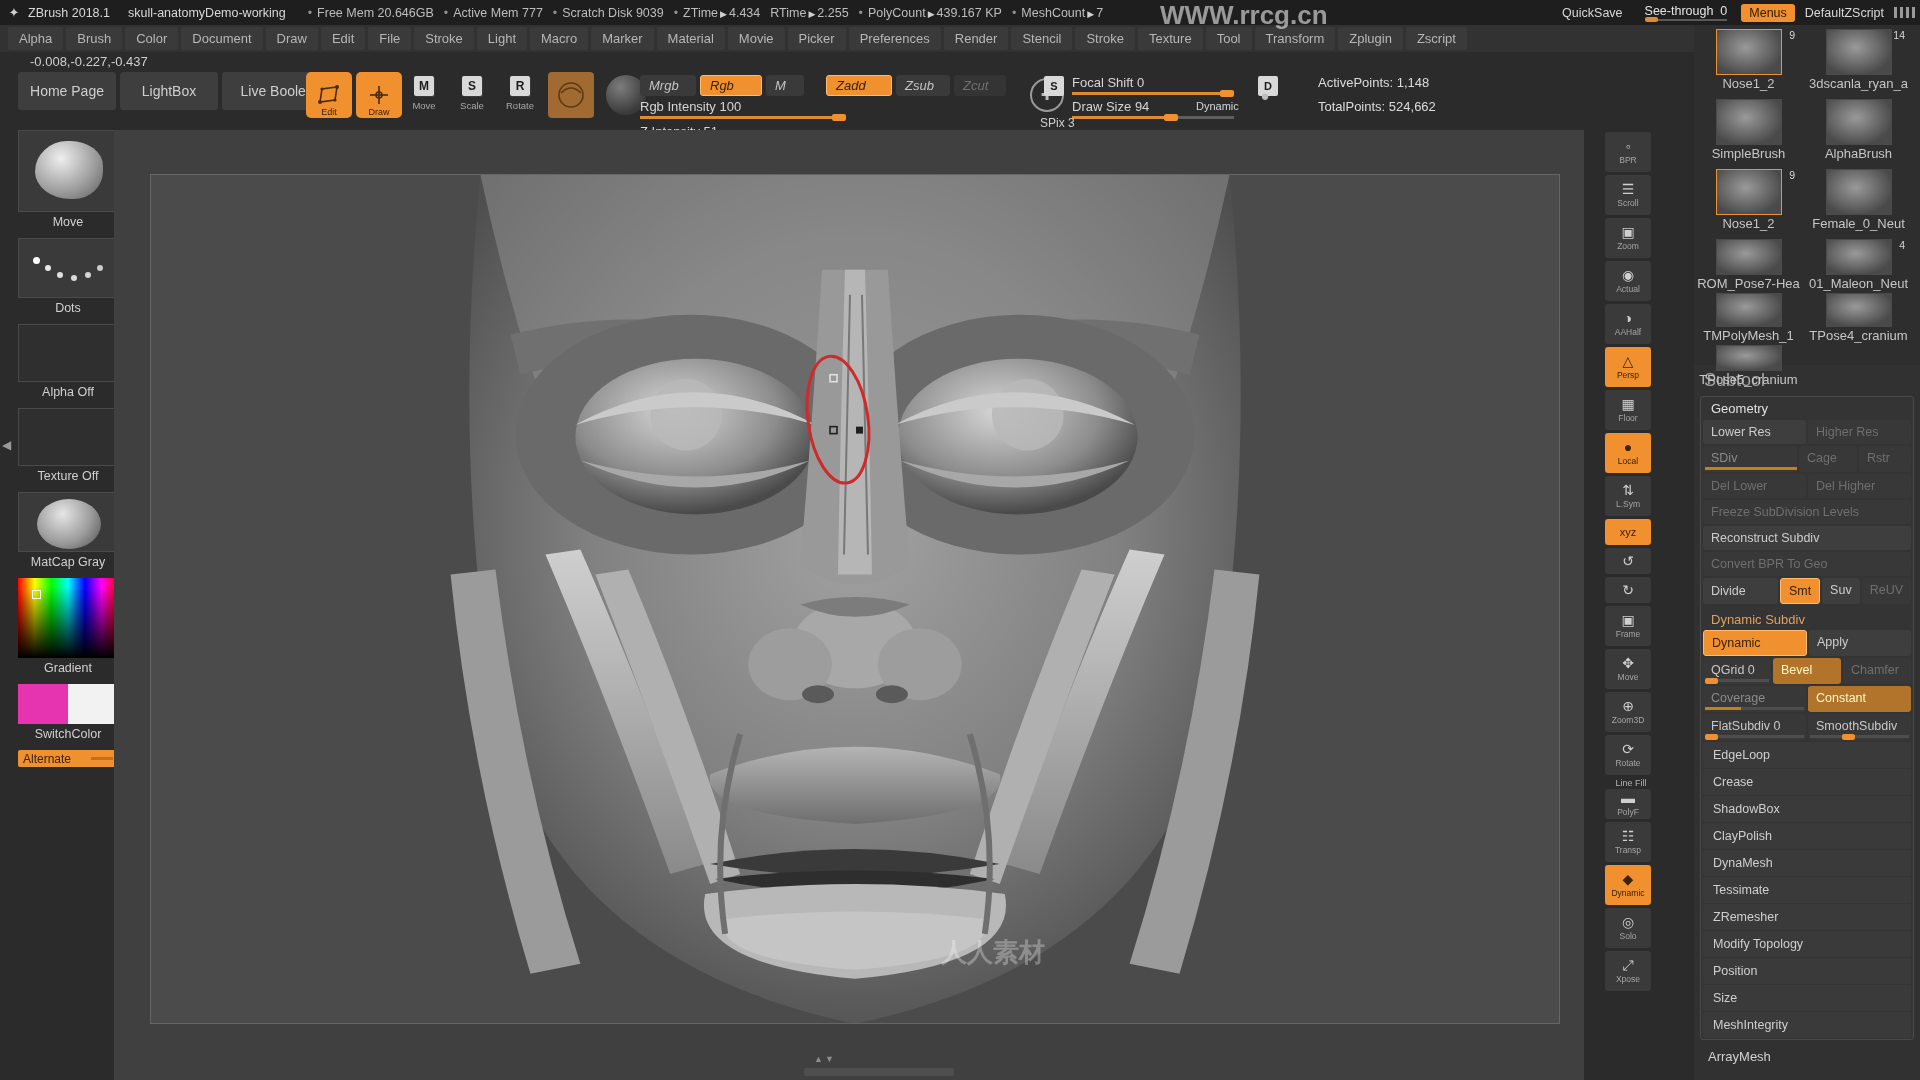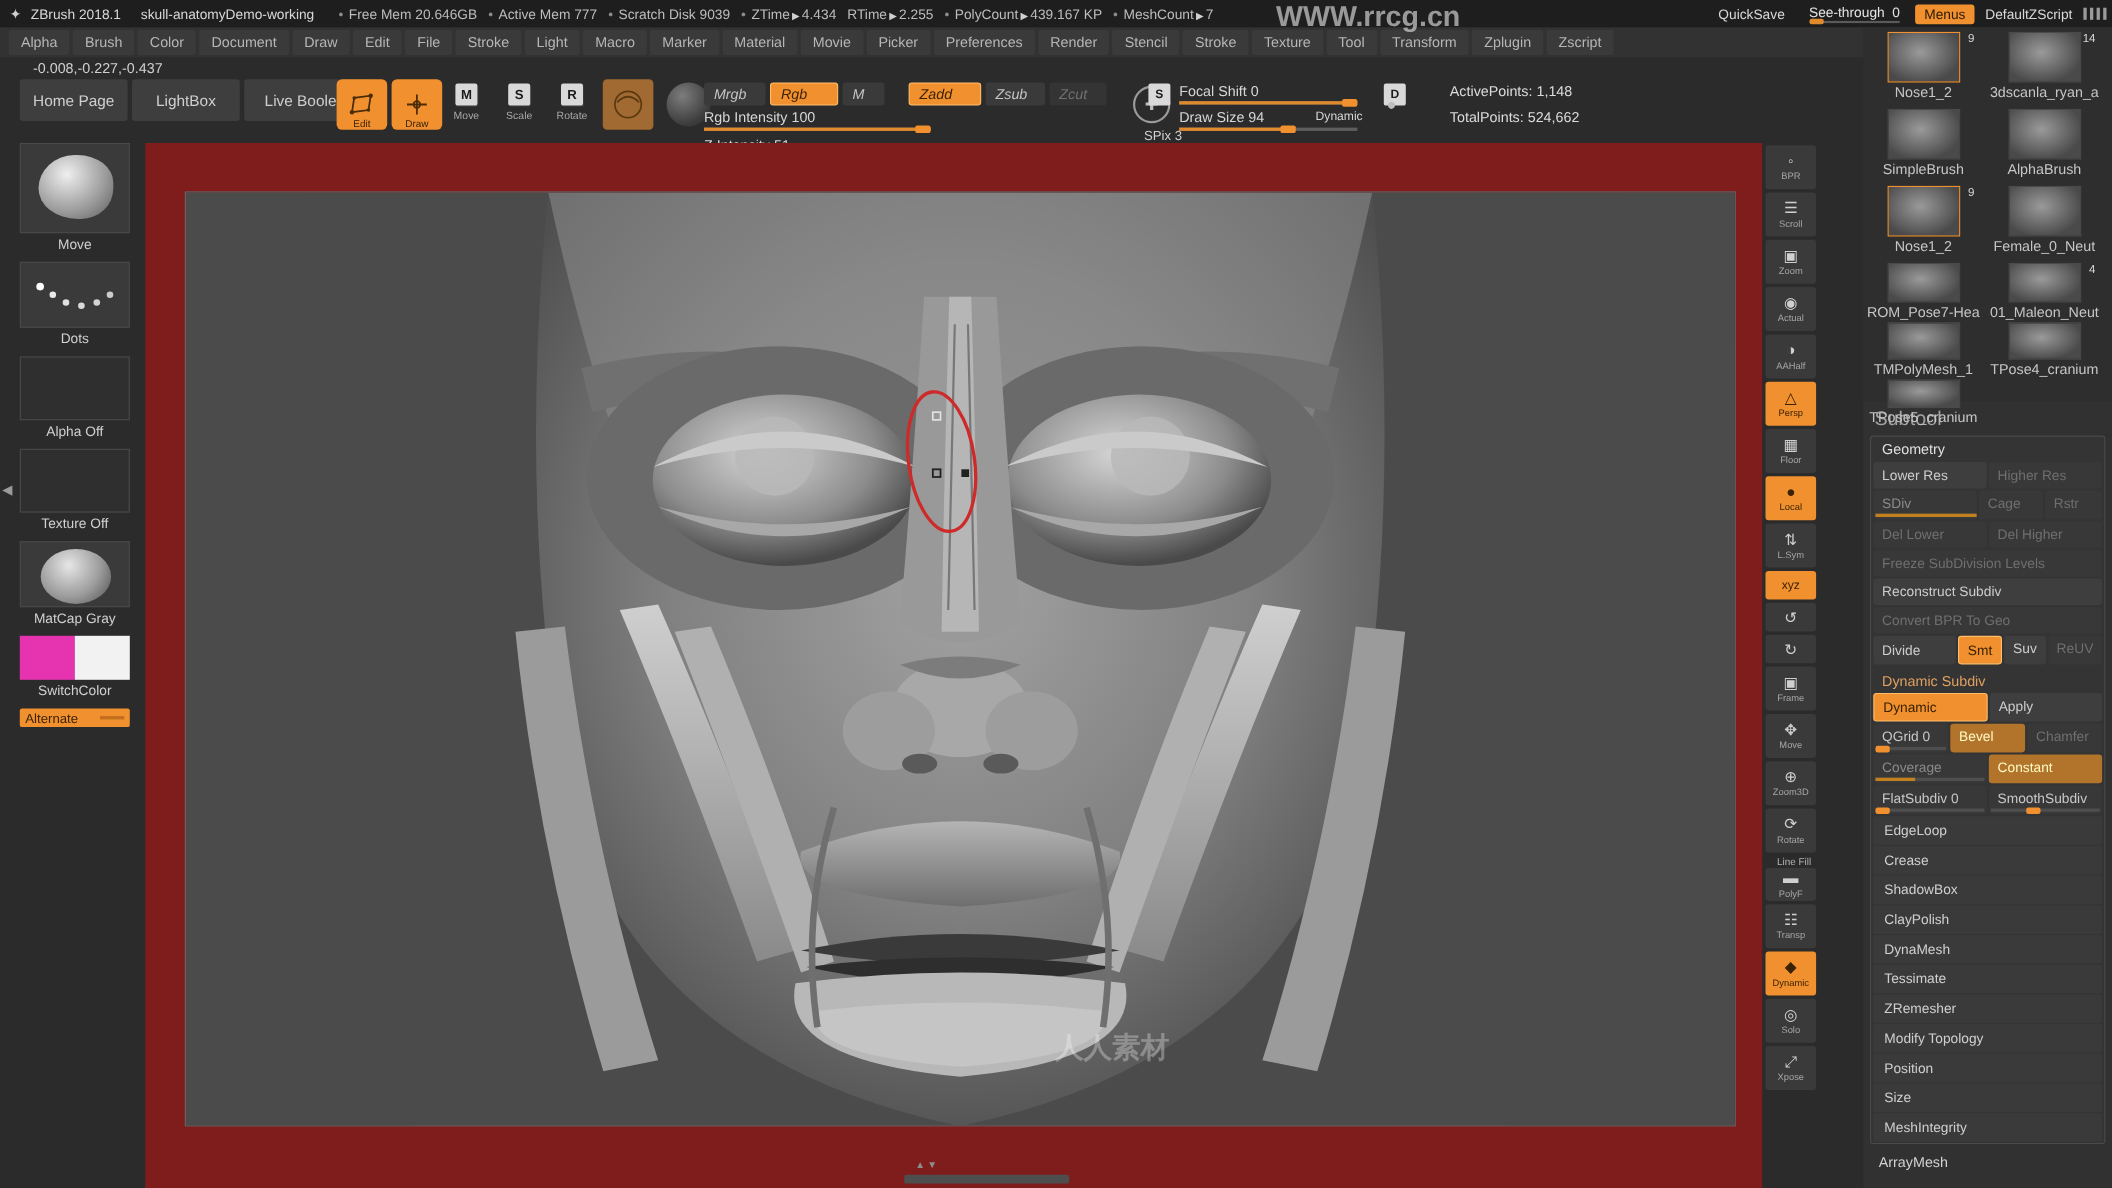--- a/index.html
+++ b/index.html
@@ -102,21 +102,21 @@
     background:linear-gradient(to bottom,rgba(255,255,255,0) 0%,rgba(255,255,255,0) 10%,rgba(0,0,0,1) 100%);}
   .cp-cursor{position:absolute;width:9px;height:9px;border:1px solid #fff;left:14px;top:12px;}
   .sw2{display:flex;width:100px;height:40px;}
   .sw2 .a{flex:1;background:#e634b0;}
   .sw2 .b{flex:1;background:#f2f2f2;}
   .alt-btn{width:100px;height:17px;background:#f0902e;color:#3a2205;font-size:12px;
     display:flex;align-items:center;padding-left:5px;border-radius:2px;position:relative;}
   .alt-btn .dot{position:absolute;right:5px;top:7px;width:22px;height:3px;background:#c36e1d;}
   .left-arrow{position:absolute;left:2px;top:438px;color:#9a9a9a;font-size:12px;}
   
-  #canvaswrap{position:absolute;left:132px;top:130px;width:1470px;height:950px;background:#7f1d1d;}
+  #canvaswrap{position:absolute;left:114px;top:130px;width:1470px;height:950px;background:#404040;}
   #canvas{position:absolute;left:36px;top:44px;width:1410px;height:850px;
     background:
       radial-gradient(ellipse 60% 70% at 50% 45%, #8a8a8a 0%, #6e6e6e 38%, #4e4e4e 70%, #3a3a3a 100%);
     border:1px solid #666;
     overflow:hidden;}
   #canvas .topband{position:absolute;left:0;top:-44px;width:100%;height:44px;background:#5a5a5a;}
   .face{position:absolute;inset:0;}
   .scrollbar-h{position:absolute;left:118px;bottom:4px;width:1470px;height:8px;}
   .scrollbar-h .thumb{position:absolute;left:690px;width:150px;height:8px;background:#4e4e4e;border-radius:2px;}
   .arrows{position:absolute;left:820px;bottom:14px;color:#8d8d8d;font-size:9px;letter-spacing:2px;}
@@ -351,20 +351,27 @@
     <div class="ls-label">Texture Off</div>
   </div>
 
   <div class="ls-item">
     <div class="ls-thumb" style="height:60px;background:#3a3a3a;">
       <div class="blob" style="left:18px;top:6px;width:64px;height:50px;background:radial-gradient(circle at 40% 30%,#e6e6e6,#9c9c9c 55%,#4a4a4a 100%);"></div>
     </div>
     <div class="ls-label">MatCap Gray</div>
   </div>
 
+  <div class="ls-item">
+    <div class="colorpicker">
+      <div class="shade"></div>
+      <div class="cp-cursor"></div>
+    </div>
+    <div class="ls-label">Gradient</div>
+  </div>
 
   <div class="ls-item">
     <div class="sw2">
       <div class="a"></div>
       <div class="b"></div>
     </div>
     <div class="ls-label">SwitchColor</div>
   </div>
 
   <div class="alt-btn">

